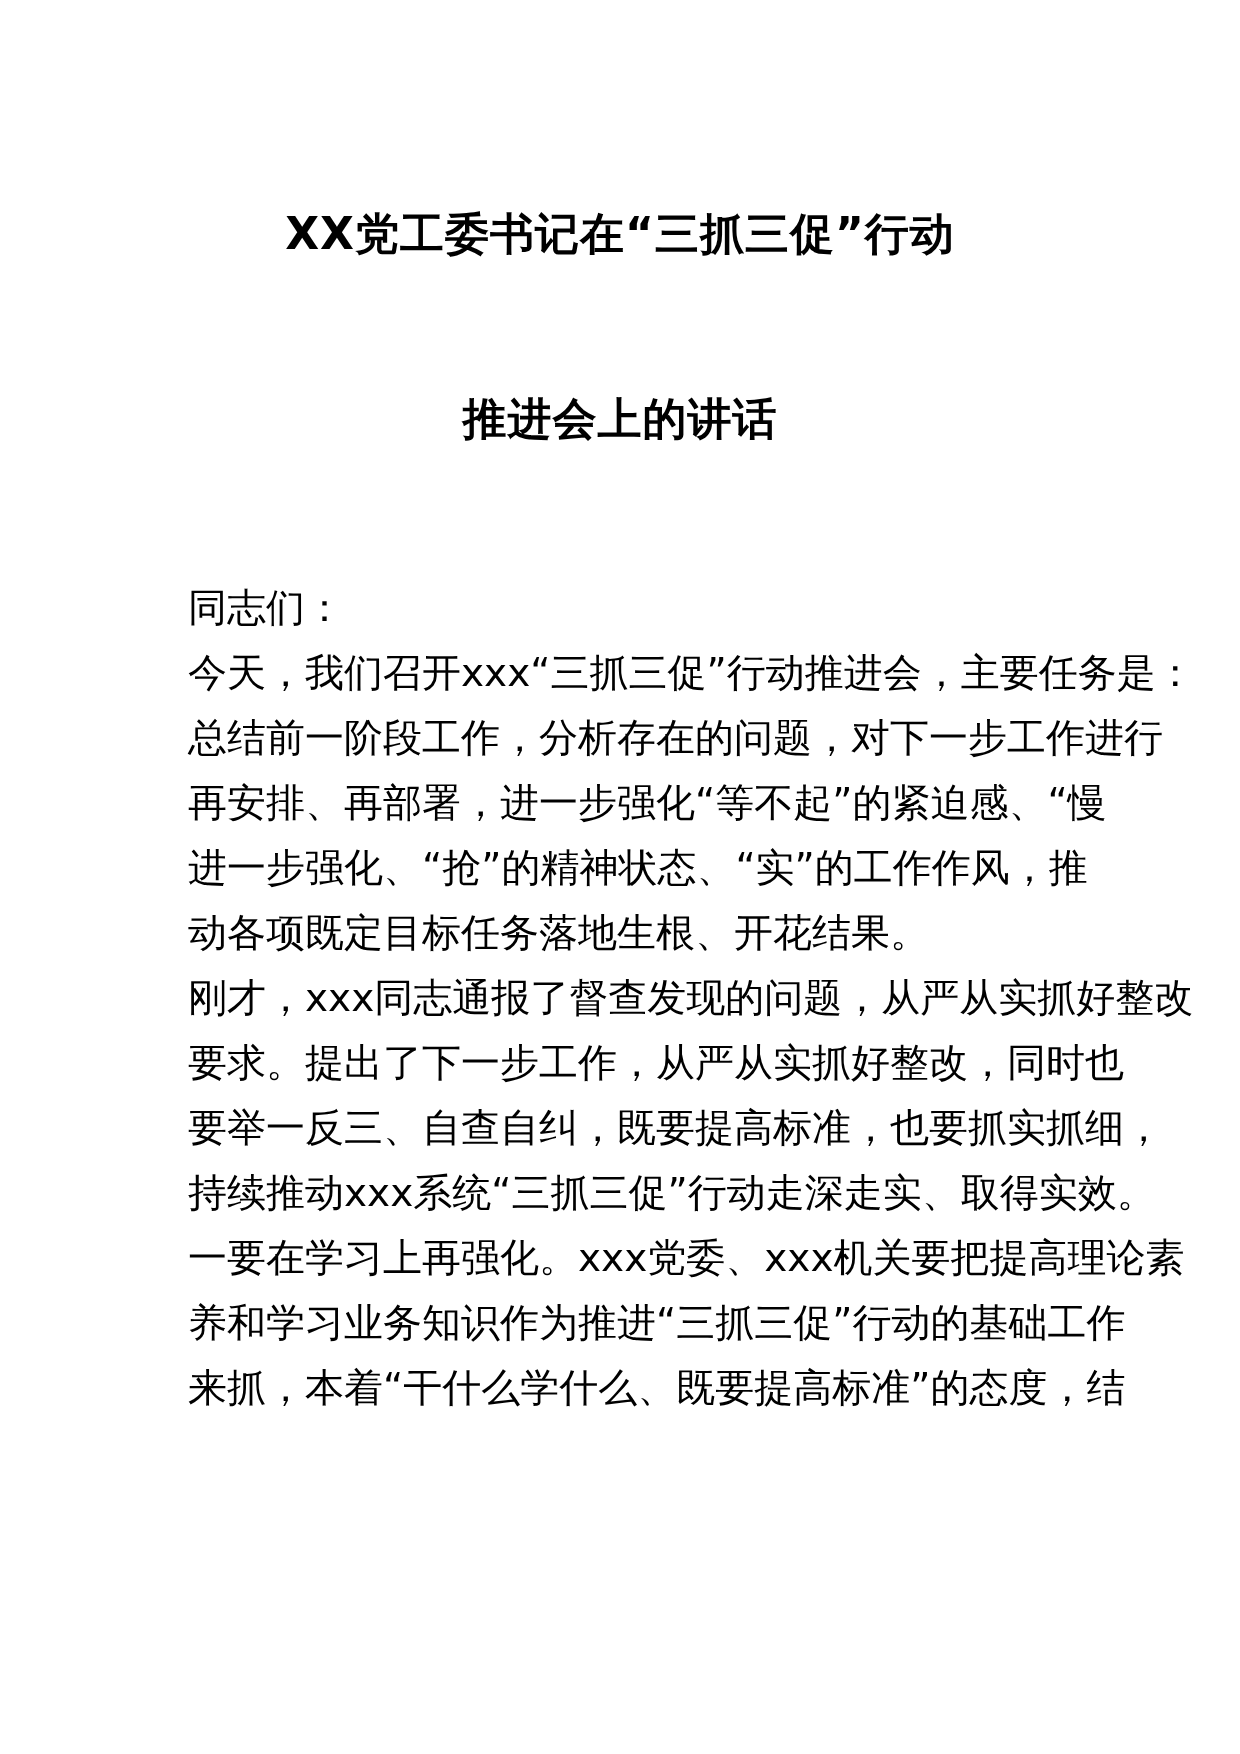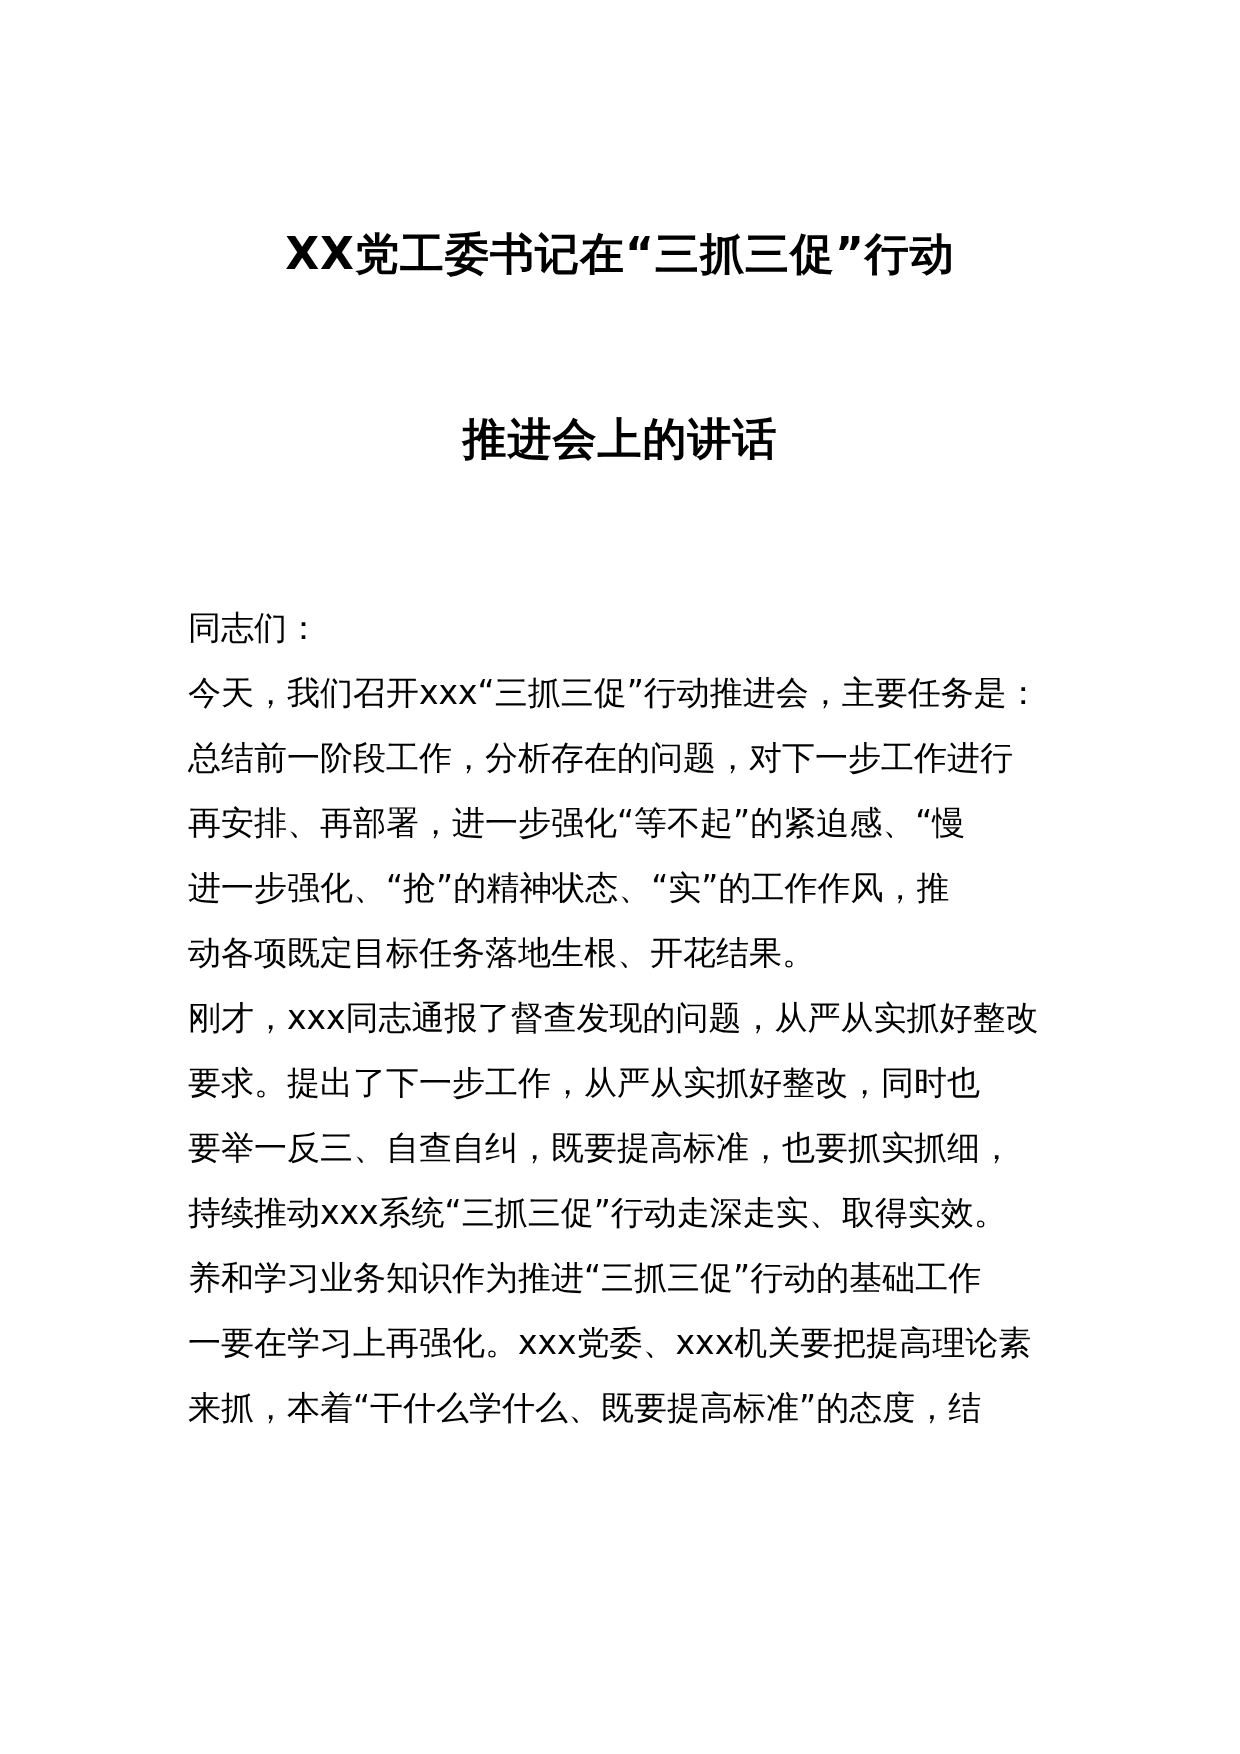--- a/index.html
+++ b/index.html
@@ -15,42 +15,41 @@
       font-family: "DejaVu Sans", "Liberation Sans", sans-serif;
       color: #000000;
     }
     .page {
       position: absolute;
       left: 0;
       top: 0;
       width: 1240px;
       height: 1703px;
       background: #ffffff;
-      margin-top: 20px;
     }
     .title-line {
       position: absolute;
       left: 0;
       width: 1240px;
       text-align: center;
       font-weight: bold;
       font-size: 44px;
       line-height: 56px;
       letter-spacing: 1px;
     }
     .title-1 { top: 206px; }
     .title-2 { top: 391px; }
     .body {
       position: absolute;
       left: 188px;
       top: 575px;
       width: 870px;
     }
     .line {
-      font-size: 33px;
+      font-size: 39px;
       line-height: 65px;
       height: 65px;
       white-space: nowrap;
       letter-spacing: 0px;
     }
   </style>
 </head>
 <body>
 
 <div class="page">
@@ -61,17 +60,17 @@
     <div class="line">同志们：</div>
     <div class="line">今天，我们召开xxx“三抓三促”行动推进会，主要任务是：</div>
     <div class="line">总结前一阶段工作，分析存在的问题，对下一步工作进行</div>
     <div class="line">再安排、再部署，进一步强化“等不起”的紧迫感、“慢</div>
     <div class="line">进一步强化、“抢”的精神状态、“实”的工作作风，推</div>
     <div class="line">动各项既定目标任务落地生根、开花结果。</div>
     <div class="line">刚才，xxx同志通报了督查发现的问题，从严从实抓好整改</div>
     <div class="line">要求。提出了下一步工作，从严从实抓好整改，同时也</div>
     <div class="line">要举一反三、自查自纠，既要提高标准，也要抓实抓细，</div>
     <div class="line">持续推动xxx系统“三抓三促”行动走深走实、取得实效。</div>
+    <div class="line">一要在学习上再强化。xxx党委、xxx机关要把提高理论素</div>
     <div class="line">养和学习业务知识作为推进“三抓三促”行动的基础工作</div>
-    <div class="line">一要在学习上再强化。xxx党委、xxx机关要把提高理论素</div>
     <div class="line">来抓，本着“干什么学什么、既要提高标准”的态度，结</div>
   </div>
 </div>
 
 </body></html>

